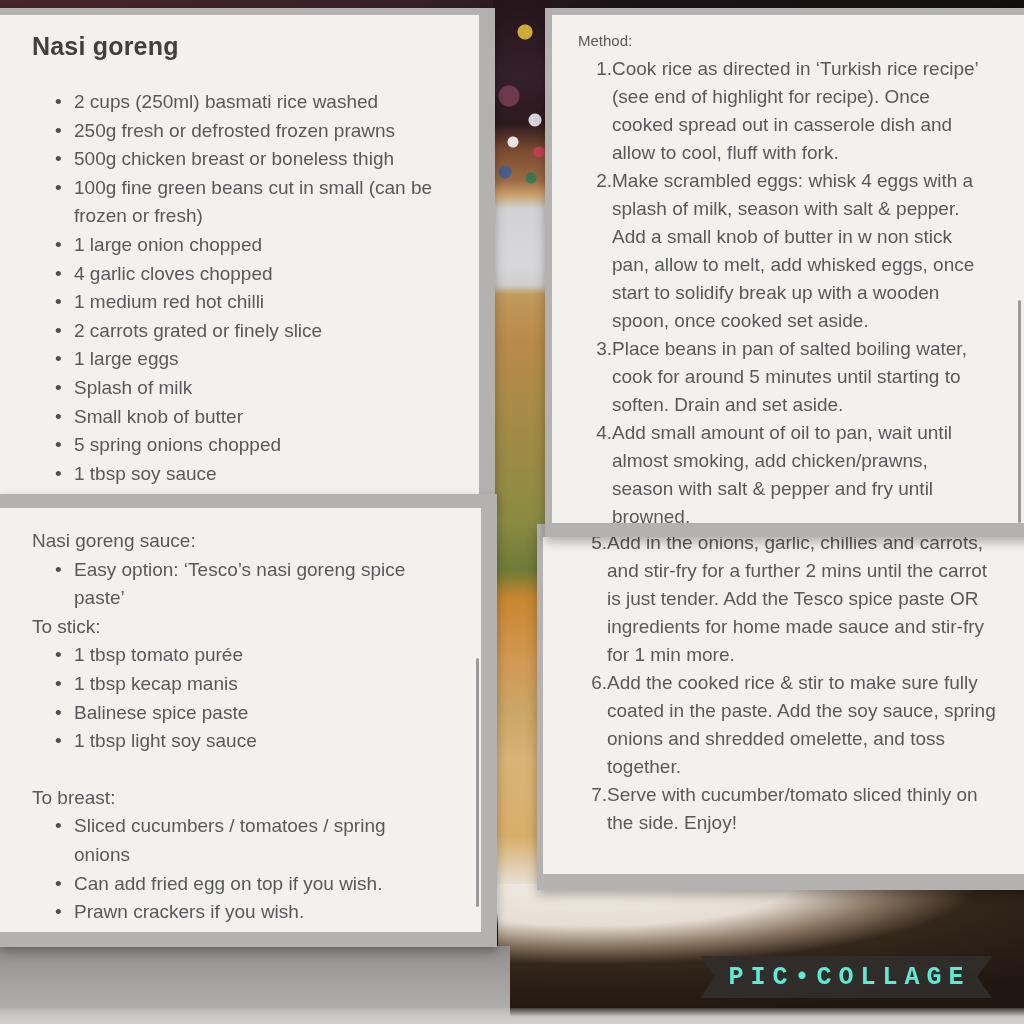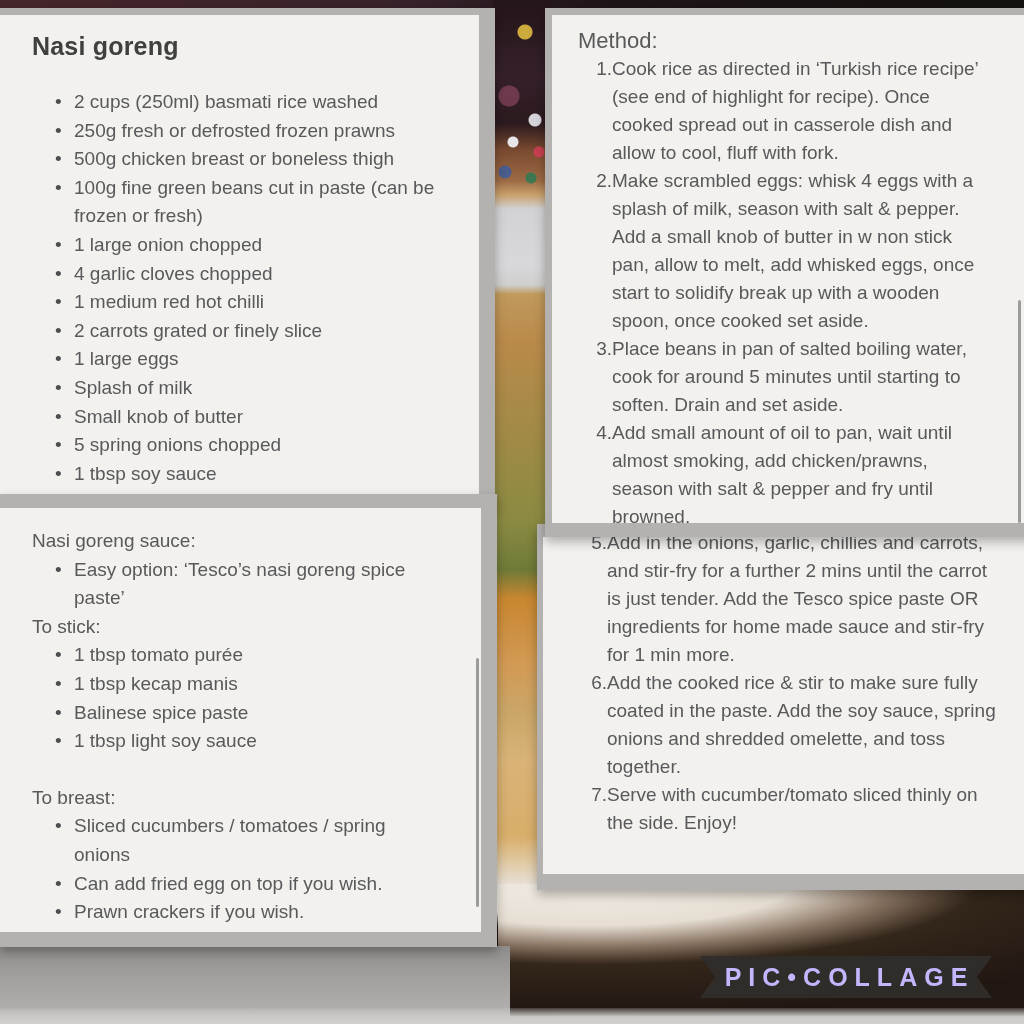--- a/index.html
+++ b/index.html
@@ -55,34 +55,34 @@
   .blist .b-text{flex:1;}
   .ing-wrap{padding:26px 38px 0 32px;}
   .sauce-wrap{padding:19px 40px 0 32px;}
   .spacer{height:28px;}
 
   .nlist{list-style:none;margin:0;padding:0;}
   .nlist li{display:flex;font-size:19px;line-height:28px;}
   .nlist .num{flex:0 0 34px;text-align:right;}
   .nlist .n-text{flex:1;}
   .m1-wrap{padding:12px 48px 0 26px;}
-  .m1-wrap .m-head{font-size:22px;line-height:28px;}
+  .m1-wrap .m-head{font-size:15px;line-height:28px;}
   .m2-wrap{padding:0 40px 0 30px;margin-top:-8px;}
 
   
   .sb{position:absolute;width:3px;background:#9b9b9b;border-radius:2px;z-index:4;}
   .sb-left{left:476px;top:658px;height:249px;}
   .sb-right{left:1018px;top:300px;height:223px;}
 
   
   .watermark{position:absolute;left:700px;top:956px;width:292px;height:42px;z-index:5;
     background:rgba(48,45,43,.93);display:flex;align-items:center;justify-content:center;
     clip-path:polygon(0 0,100% 0,calc(100% - 15px) 50%,100% 100%,0 100%,15px 50%);}
-  .watermark span{color:#c4b5fd;font-weight:bold;font-size:25px;letter-spacing:7px;
-    padding-left:7px;}
+  .watermark span{color:#5eead4;font-weight:bold;font-size:25px;letter-spacing:7px;
+    padding-left:7px;font-family:Liberation Mono, monospace;}
 </style>
 </head>
 <body>
 
 <div class="stage">
 
   <div class="bg-top"></div>
   <div class="bg-gap"></div>
   <div class="bg-plate"></div>
   <div class="bg-floor"></div>
@@ -158,21 +158,21 @@
               <span class="b-text">250g fresh or defrosted frozen prawns</span>
             </li>
 
             <li>
               <span class="bullet">•</span>
               <span class="b-text">500g chicken breast or boneless thigh</span>
             </li>
 
             <li>
               <span class="bullet">•</span>
-              <span class="b-text">100g fine green beans cut in paste (can be frozen or fresh)</span>
+              <span class="b-text">100g fine green beans cut in small (can be frozen or fresh)</span>
             </li>
 
             <li>
               <span class="bullet">•</span>
               <span class="b-text">1 large onion chopped</span>
             </li>
 
             <li>
               <span class="bullet">•</span>
               <span class="b-text">4 garlic cloves chopped</span>

